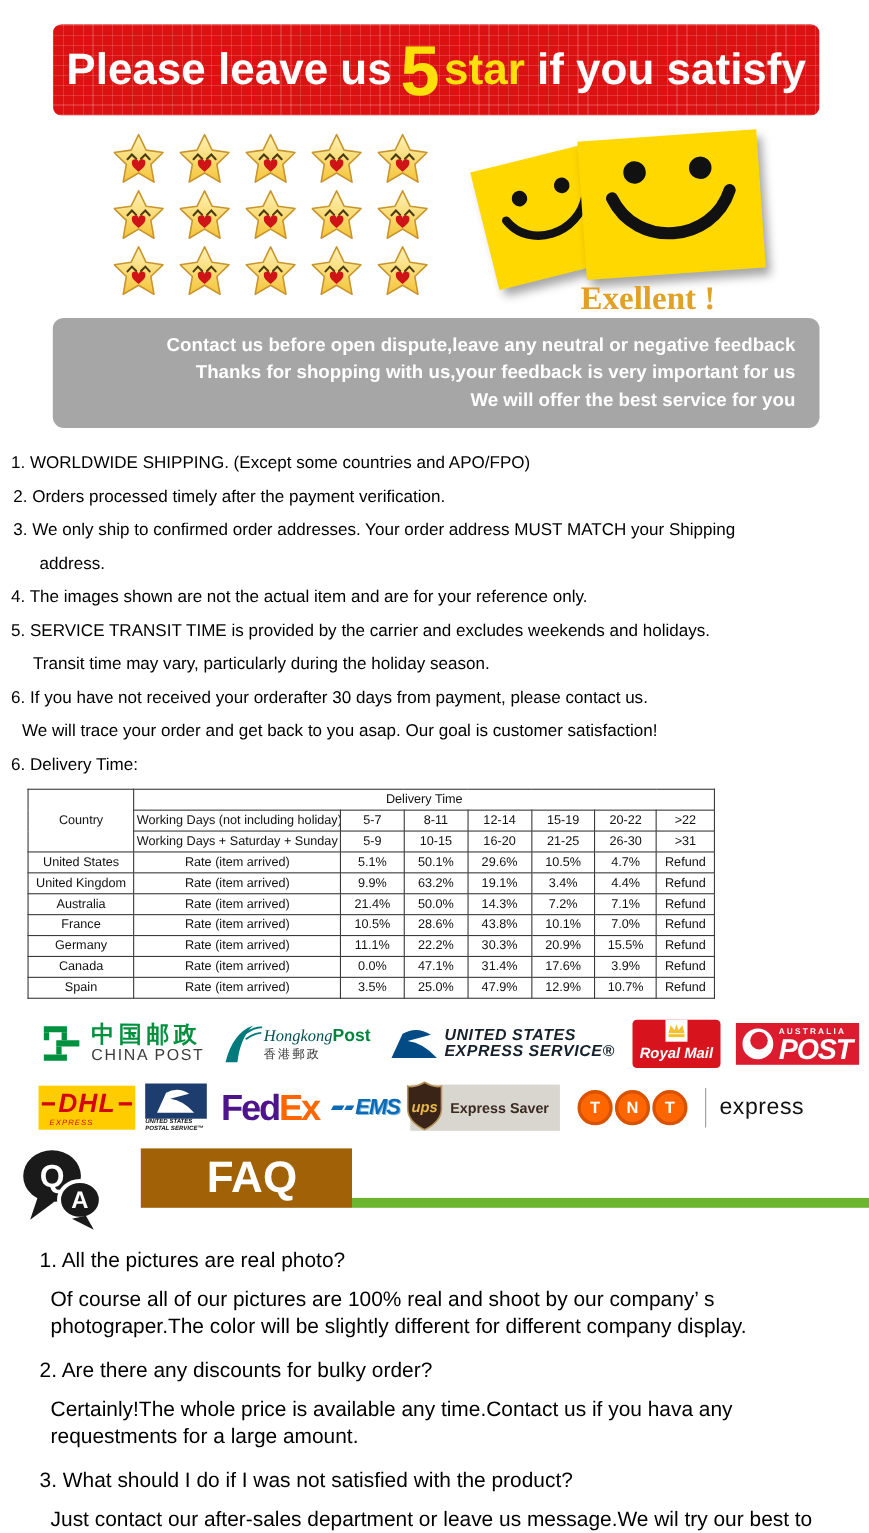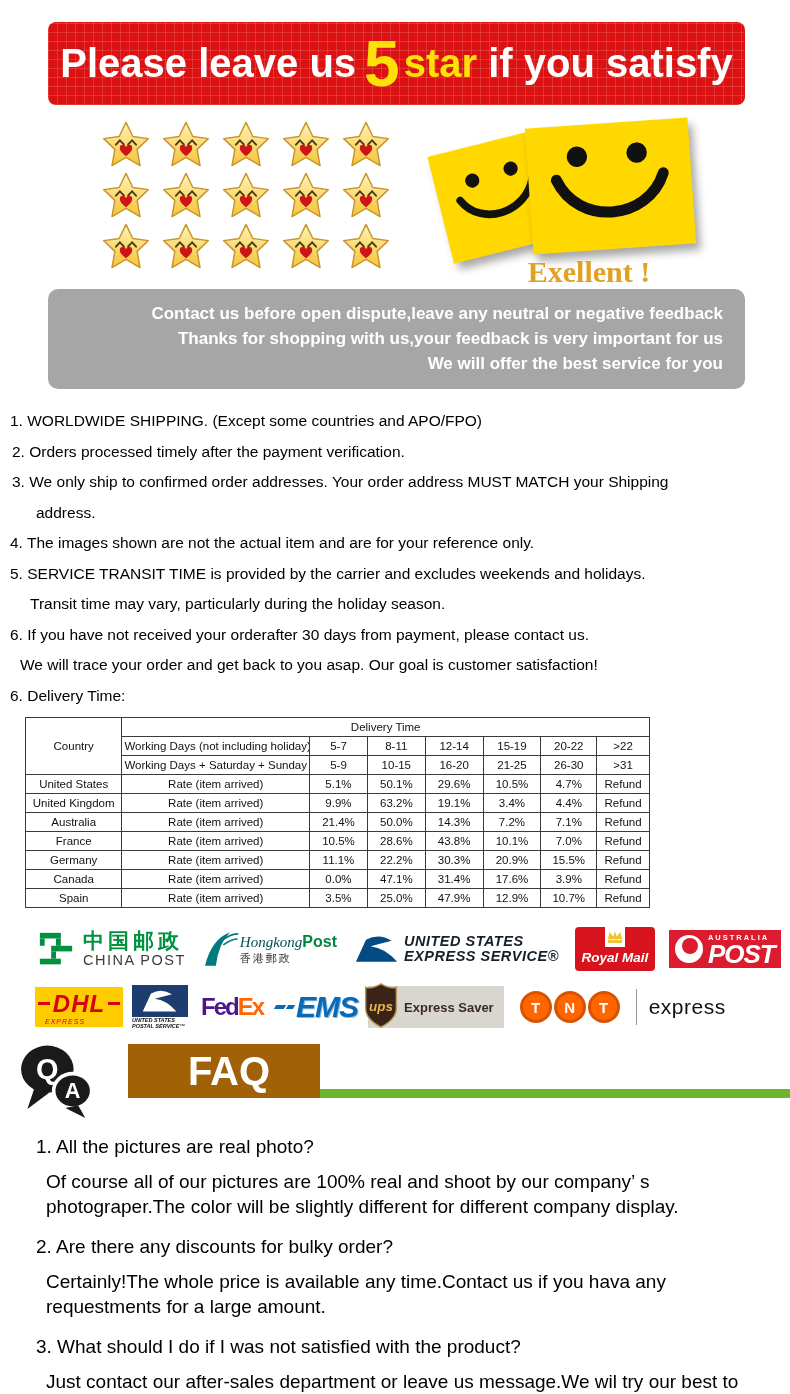--- a/index.html
+++ b/index.html
@@ -78,28 +78,28 @@
   .dhl{width:88px;height:40px;background:#ffcc00;display:flex;flex-direction:column;align-items:center;justify-content:center;}
   .dhl .mark{display:flex;align-items:center;color:#d40511;font-weight:bold;font-style:italic;font-size:24px;letter-spacing:1px;}
   .dhl .mark::before,.dhl .mark::after{content:"";width:12px;height:3px;background:#d40511;margin:0 3px;}
   .dhl .sub{color:#d40511;font-style:italic;font-size:7px;letter-spacing:1px;align-self:flex-start;margin-left:10px;}
 
   .usps2{margin-left:8px;width:58px;display:flex;flex-direction:column;align-items:center;}
   .usps2 .box{width:56px;height:32px;background:#1c3d6e;display:flex;align-items:center;justify-content:center;}
   .usps2 .box svg{width:46px;height:24px;}
   .usps2 .cap{font-size:5.5px;font-style:italic;font-weight:bold;color:#111;line-height:6px;text-align:left;width:56px;}
 
-  .fedex{margin-left:12px;font-weight:bold;font-size:24px;letter-spacing:-2px;}
+  .fedex{margin-left:12px;font-weight:bold;font-size:33px;letter-spacing:-2px;}
   .fedex .fed{color:#4d148c;}
   .fedex .ex{color:#ff6600;}
 
   .ems{margin-left:12px;display:flex;align-items:center;}
   .ems .sl{width:10px;height:4px;background:#0a6ab5;transform:skewX(-30deg);margin-right:2px;}
   .ems .sl.s2{width:7px;}
-  .ems .txt{color:#0a6ab5;font-weight:bold;font-style:italic;font-size:30px;letter-spacing:-1px;
+  .ems .txt{color:#0a6ab5;font-weight:bold;font-style:italic;font-size:20px;letter-spacing:-1px;
     text-shadow:1px 1px 0 #7fb7e0;}
 
   .ups{margin-left:10px;display:flex;align-items:center;background:#d9d6d0;height:42px;padding-right:10px;}
   .ups svg{width:38px;height:46px;margin:-4px 4px 0 -6px;}
   .ups .saver{color:#3a2a20;font-weight:bold;font-size:13px;}
 
   .tnt{margin-left:14px;display:flex;}
   .tnt .c{width:32px;height:32px;border-radius:50%;background:#ff6600;border:3px solid #d85200;
     color:#fff;font-weight:bold;font-size:15px;display:flex;align-items:center;justify-content:center;margin-left:2px;box-sizing:border-box;}
 

